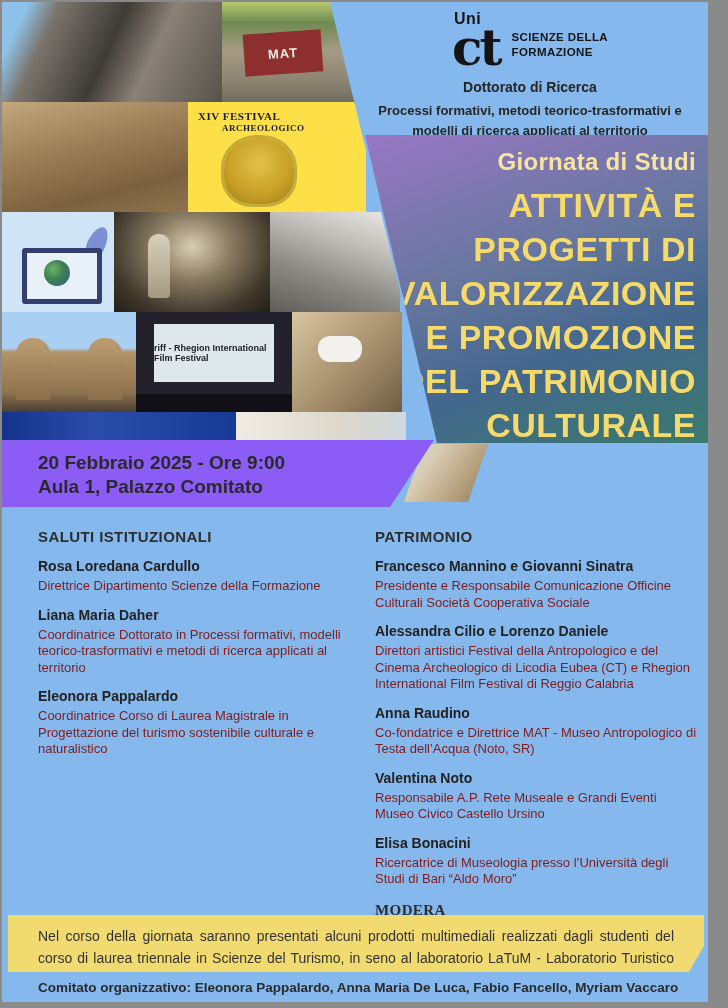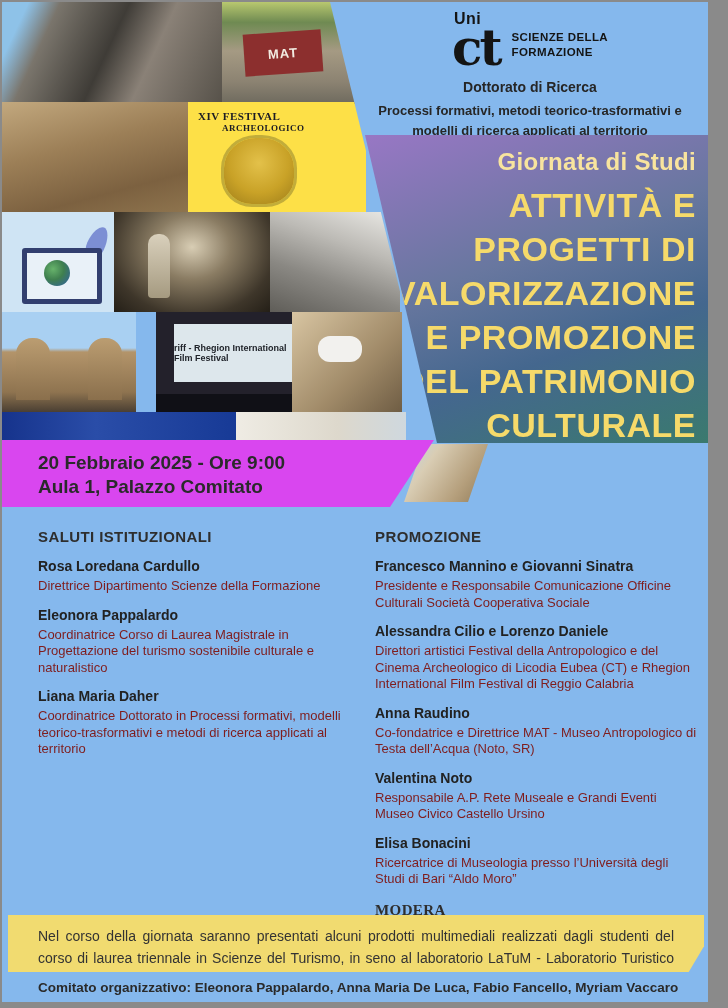--- a/index.html
+++ b/index.html
@@ -32,21 +32,21 @@
   .t-church{left:112px;top:210px;width:156px;height:100px;
     background:radial-gradient(ellipse at 50% 35%,#d8cdb4 0%,#8a7c63 35%,#3e362a 75%,#241f17 100%);}
   .church-statue{position:absolute;left:34px;top:22px;width:22px;height:64px;border-radius:10px 10px 4px 4px;
     background:linear-gradient(180deg,#d9d0bc,#a59a80);}
   .t-staircase{left:268px;top:210px;width:130px;height:100px;
     background:linear-gradient(200deg,#ecebe7 0%,#bcbab5 35%,#8a8883 65%,#5f5d58 100%);}
   .t-castello{left:0;top:310px;width:134px;height:100px;
     background:linear-gradient(180deg,#a9d0f2 0%,#a9d0f2 36%,#b3946a 40%,#8f7450 80%,#4a3f33 100%);}
   .castle-tower{position:absolute;top:26px;width:34px;height:62px;border-radius:16px 16px 0 0;background:linear-gradient(180deg,#bb9d71,#8a6f4c);}
   .castle-tower.tw1{left:14px;} .castle-tower.tw2{left:86px;}
-  .t-stage{left:134px;top:310px;width:180px;height:100px;background:#23212b;margin-left:20px;}
+  .t-stage{left:134px;top:310px;width:180px;height:100px;background:#23212b;}
   .stage-screen{position:absolute;left:18px;top:12px;width:120px;height:58px;background:#dde7ec;color:#20242a;
     font-weight:bold;font-size:9px;display:flex;align-items:center;justify-content:center;}
   .stage-floor{position:absolute;left:0;bottom:0;width:100%;height:18px;background:#101016;}
   .t-vr{left:290px;top:310px;width:110px;height:100px;
     background:linear-gradient(135deg,#d8c5a2 0%,#a08a68 60%,#6f5d44 100%);}
   .vr-headset{position:absolute;left:26px;top:24px;width:44px;height:26px;border-radius:12px;background:#f2f1ee;}
   .t-water{left:0;top:410px;width:234px;height:32px;background:linear-gradient(90deg,#16338c,#2a4da8 40%,#173a96);}
   .t-pale{left:234px;top:410px;width:170px;height:32px;background:linear-gradient(90deg,#efece4,#ddd8cc 60%,#cfd8de);}
   #frag-photo{position:absolute;left:402px;top:442px;width:84px;height:58px;
     clip-path:polygon(20px 0,84px 0,64px 58px,0 58px);
@@ -66,21 +66,21 @@
   #banner{position:absolute;left:0;top:133px;width:706px;height:308px;
     clip-path:polygon(363px 0,100% 0,100% 100%,435px 100%);
     background:linear-gradient(160deg,#b673d3 0%,#9a77c6 22%,#68779f 55%,#44678e 75%,#3a7a6e 100%);
     text-align:right;box-sizing:border-box;padding:13px 12px 0 0;}
   .kicker{color:#f8e49e;font-size:24px;font-weight:800;letter-spacing:.3px;}
   .main-title{margin-top:7px;color:#f6da6a;font-size:34px;font-weight:800;line-height:44px;letter-spacing:.5px;}
 
   
   #date-ribbon{position:absolute;left:0;top:438px;width:432px;height:67px;
     clip-path:polygon(0 0,432px 0,388px 67px,0 67px);
-    background:#d946ef;color:#2a2a2a;box-sizing:border-box;padding:11px 0 0 36px;}
+    background:#8b5cf6;color:#2a2a2a;box-sizing:border-box;padding:11px 0 0 36px;}
   .date-line{font-size:19px;font-weight:800;line-height:24px;}
 
   
   .col{position:absolute;color:#3c3c3c;}
   #col-left{left:36px;top:526px;width:310px;}
   #col-right{left:373px;top:526px;width:322px;}
   .section-heading{font-size:15px;font-weight:800;color:#2e2e2e;letter-spacing:.4px;margin-bottom:13px;}
   .person{margin-bottom:12px;}
   .person-name{font-size:14px;font-weight:800;color:#222;line-height:17px;margin-bottom:3px;}
   .person-role{font-size:13px;line-height:16.5px;color:#7f1d1d;}
@@ -170,31 +170,31 @@
       <div class="date-line">Aula 1, Palazzo Comitato</div>
     </div>
 
     <div class="col" id="col-left">
       <div class="section-heading">SALUTI ISTITUZIONALI</div>
       <div class="person">
         <div class="person-name">Rosa Loredana Cardullo</div>
         <div class="person-role">Direttrice Dipartimento Scienze della Formazione</div>
       </div>
       <div class="person">
+        <div class="person-name">Liana Maria Daher</div>
+        <div class="person-role">Coordinatrice Dottorato in Processi formativi, modelli teorico-trasformativi e metodi di ricerca applicati al territorio</div>
+      </div>
+      <div class="person">
         <div class="person-name">Eleonora Pappalardo</div>
         <div class="person-role">Coordinatrice Corso di Laurea Magistrale in Progettazione del turismo sostenibile culturale e naturalistico</div>
       </div>
-      <div class="person">
-        <div class="person-name">Liana Maria Daher</div>
-        <div class="person-role">Coordinatrice Dottorato in Processi formativi, modelli teorico-trasformativi e metodi di ricerca applicati al territorio</div>
-      </div>
     </div>
 
     <div class="col" id="col-right">
-      <div class="section-heading">PROMOZIONE</div>
+      <div class="section-heading">PATRIMONIO</div>
       <div class="person">
         <div class="person-name">Francesco Mannino e Giovanni Sinatra</div>
         <div class="person-role">Presidente e Responsabile Comunicazione Officine Culturali Società Cooperativa Sociale</div>
       </div>
       <div class="person">
         <div class="person-name">Alessandra Cilio e Lorenzo Daniele</div>
         <div class="person-role">Direttori artistici Festival della Antropologico e del Cinema Archeologico di Licodia Eubea (CT) e Rhegion International Film Festival di Reggio Calabria</div>
       </div>
       <div class="person">
         <div class="person-name">Anna Raudino</div>

